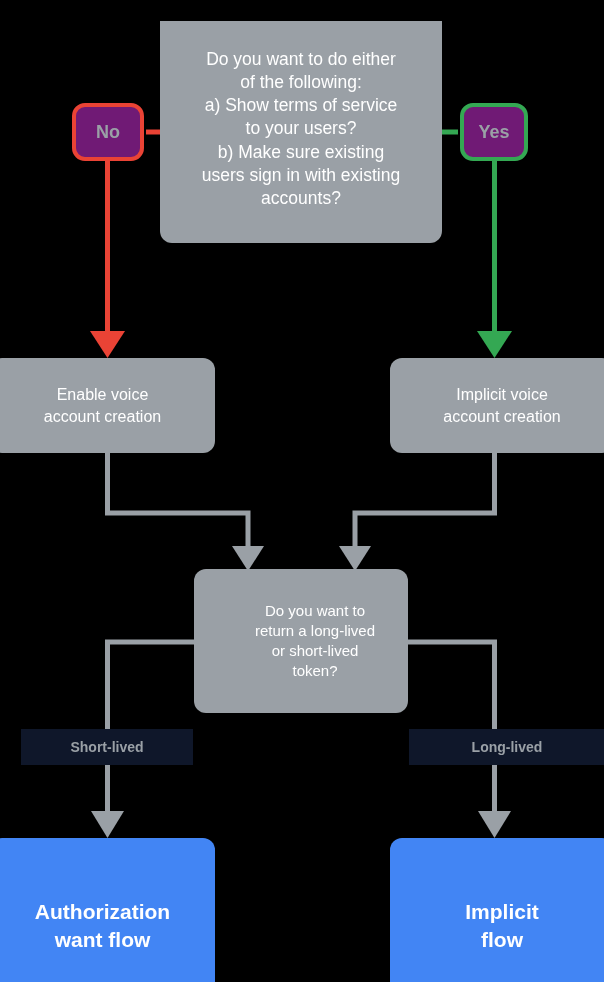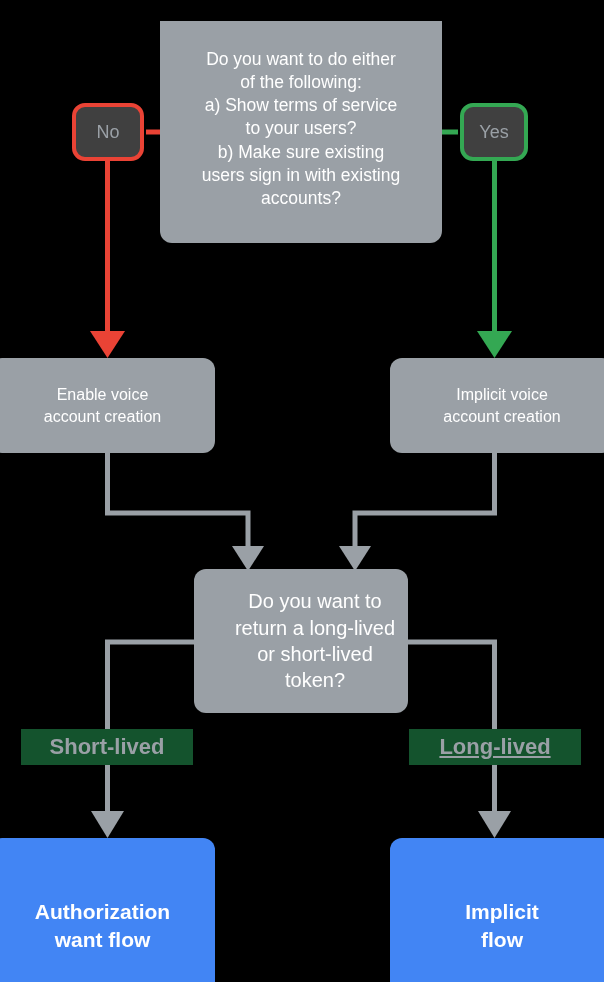--- a/index.html
+++ b/index.html
@@ -55,35 +55,35 @@
     border-radius: 0 0 12px 12px;
   }
   #decision-top .node-text { padding: 0 14px; }
 
   
   #decision-token {
     left: 194px;
     top: 548px;
     width: 214px;
     height: 144px;
-    font-size: 20px;
+    font-size: 15px;
     padding-left: 28px;
   }
 
   
   .badge {
     position: absolute;
     box-sizing: border-box;
     display: flex;
     align-items: center;
     justify-content: center;
-    background: #404040;
+    background: #701a75;
     border-radius: 13px;
     font-size: 18px;
-    font-weight: normal;
+    font-weight: bold;
     color: #9aa0a6;
     z-index: 6;
   }
   #badge-no {
     left: 72px;
     top: 82px;
     width: 72px;
     height: 58px;
     border: 4px solid #ea4335;
   }
@@ -112,38 +112,37 @@
     font-size: 16px;
   }
 
   
   .edge-label {
     position: absolute;
     box-sizing: border-box;
     display: flex;
     align-items: center;
     justify-content: center;
-    background: #14532d;
+    background: #0f172a;
     color: #9aa0a6;
-    font-size: 22px;
+    font-size: 14px;
     font-weight: bold;
     z-index: 5;
   }
   #label-short {
     left: 21px;
     top: 708px;
     width: 172px;
     height: 36px;
   }
   #label-long {
     left: 409px;
     top: 708px;
-    width: 172px;
+    width: 196px;
     height: 36px;
-    text-decoration: underline;
   }
 
   
   #flow-auth {
     left: -10px;
     top: 817px;
     width: 225px;
     height: 175px;
     font-size: 21px;
   }

